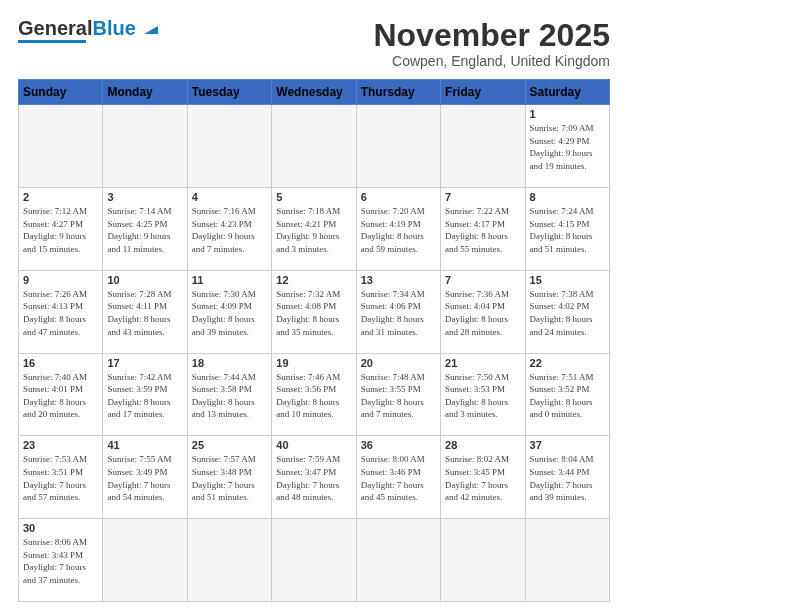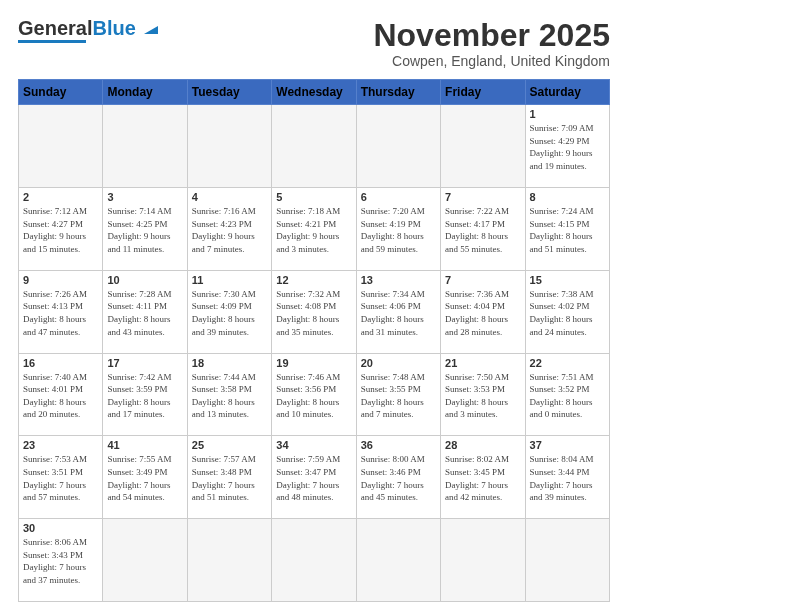--- a/index.html
+++ b/index.html
@@ -238,21 +238,21 @@
           </td>
           <td>
             <span class="day-num">41</span>
             <div class="day-info">Sunrise: 7:55 AM<br>Sunset: 3:49 PM<br>Daylight: 7 hours and 54 minutes.</div>
           </td>
           <td>
             <span class="day-num">25</span>
             <div class="day-info">Sunrise: 7:57 AM<br>Sunset: 3:48 PM<br>Daylight: 7 hours and 51 minutes.</div>
           </td>
           <td>
-            <span class="day-num">34</span>
+            <span class="day-num">40</span>
             <div class="day-info">Sunrise: 7:59 AM<br>Sunset: 3:47 PM<br>Daylight: 7 hours and 48 minutes.</div>
           </td>
           <td>
             <span class="day-num">36</span>
             <div class="day-info">Sunrise: 8:00 AM<br>Sunset: 3:46 PM<br>Daylight: 7 hours and 45 minutes.</div>
           </td>
           <td>
             <span class="day-num">28</span>
             <div class="day-info">Sunrise: 8:02 AM<br>Sunset: 3:45 PM<br>Daylight: 7 hours and 42 minutes.</div>
           </td>

